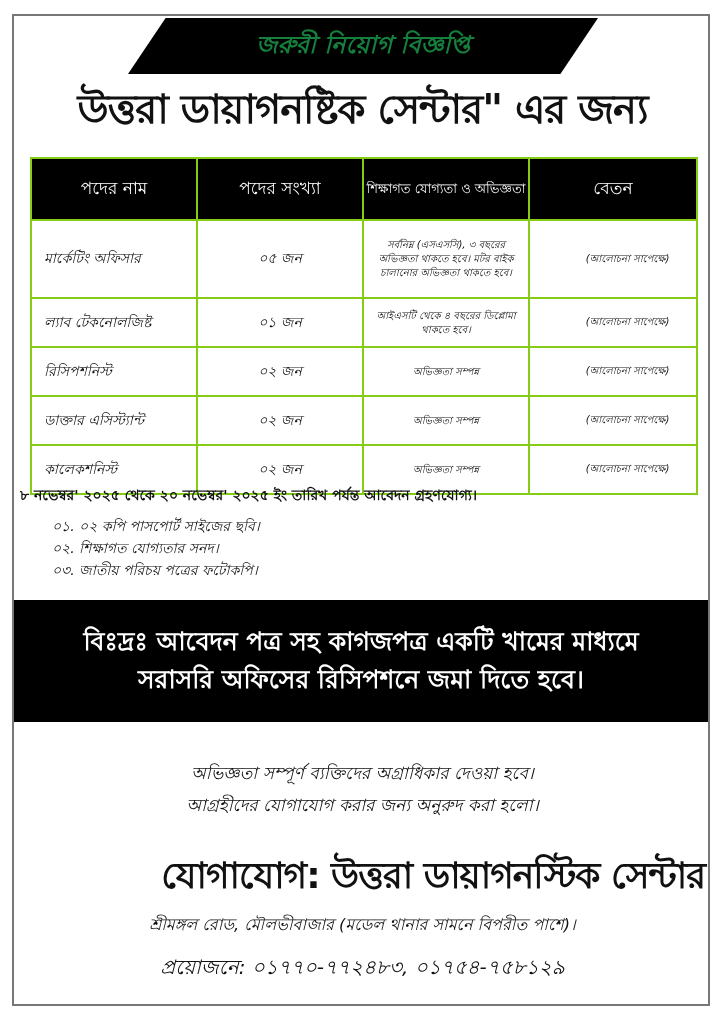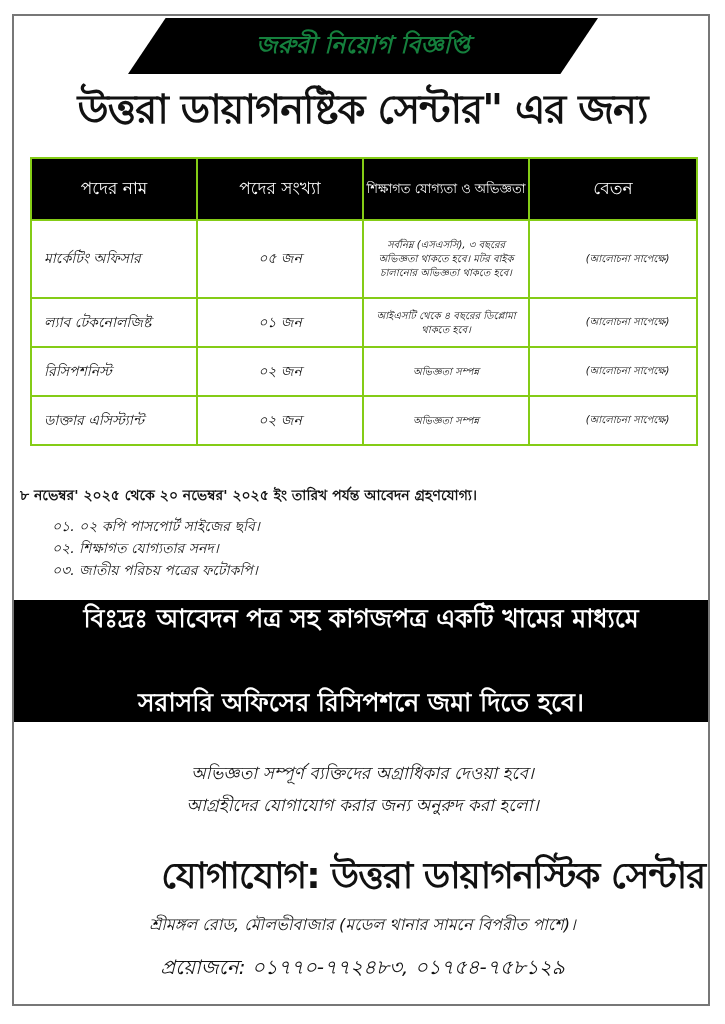--- a/index.html
+++ b/index.html
@@ -21,21 +21,21 @@
   table.jobs td { height:43px; font-size:14px; font-style:italic; }
   table.jobs td.name { text-align:left; padding-left:12px; }
   table.jobs td.qual { font-size:10px; line-height:14px; padding:2px 8px; }
   table.jobs td.sal { font-size:10px;padding-left:30px; }
   tr.tall td { height:72px; }
   .deadline { position:absolute; left:20px; top:484px; width:685px; 
               font-size:14px; font-weight:bold; }
   .docs { position:absolute; left:52px; top:515px; font-size:14px; font-style:italic; line-height:22px; }
   .docs div { white-space:nowrap; }
   .notice { position:absolute; left:14px; top:600px; width:694px; height:122px; background:#000;
-            color:#fff; display:flex; flex-direction:column; align-items:center; justify-content:space-between;
+            color:#fff; display:flex; flex-direction:column; align-items:center; justify-content:center;
             font-size:25px; font-weight:bold; line-height:38px; }
   .pref { position:absolute; left:20px; top:757px; width:685px; text-align:center;
           font-size:17px; font-style:italic; line-height:32px; }
   .contact-title { position:absolute; left:20px; top:848px; width:685px; text-align:right;
                    font-size:36px; font-weight:bold; white-space:nowrap; letter-spacing:-1px; }
   .address { position:absolute; left:20px; top:912px; width:685px; text-align:center;
              font-size:16px; font-style:italic; }
   .phones { position:absolute; left:20px; top:952px; width:685px; text-align:center;
             font-size:20px; font-style:italic; }
 </style>
@@ -83,20 +83,26 @@
       <td>০২ জন</td>
       <td class="qual">অভিজ্ঞতা সম্পন্ন</td>
       <td class="sal">(আলোচনা সাপেক্ষে)</td>
     </tr>
     <tr>
       <td class="name">ডাক্তার এসিস্ট্যান্ট</td>
       <td>০২ জন</td>
       <td class="qual">অভিজ্ঞতা সম্পন্ন</td>
       <td class="sal">(আলোচনা সাপেক্ষে)</td>
     </tr>
+    <tr>
+      <td class="name">কালেকশনিস্ট</td>
+      <td>০২ জন</td>
+      <td class="qual">অভিজ্ঞতা সম্পন্ন</td>
+      <td class="sal">(আলোচনা সাপেক্ষে)</td>
+    </tr>
   </tbody>
 </table>
 
 <div class="deadline">৮ নভেম্বর' ২০২৫ থেকে ২০ নভেম্বর' ২০২৫ ইং তারিখ পর্যন্ত আবেদন গ্রহণযোগ্য।</div>
 
 <div class="docs">
   <div>০১. ০২ কপি পাসপোর্ট সাইজের ছবি।</div>
   <div>০২. শিক্ষাগত যোগ্যতার সনদ।</div>
   <div>০৩. জাতীয় পরিচয় পত্রের ফটোকপি।</div>
 </div>

